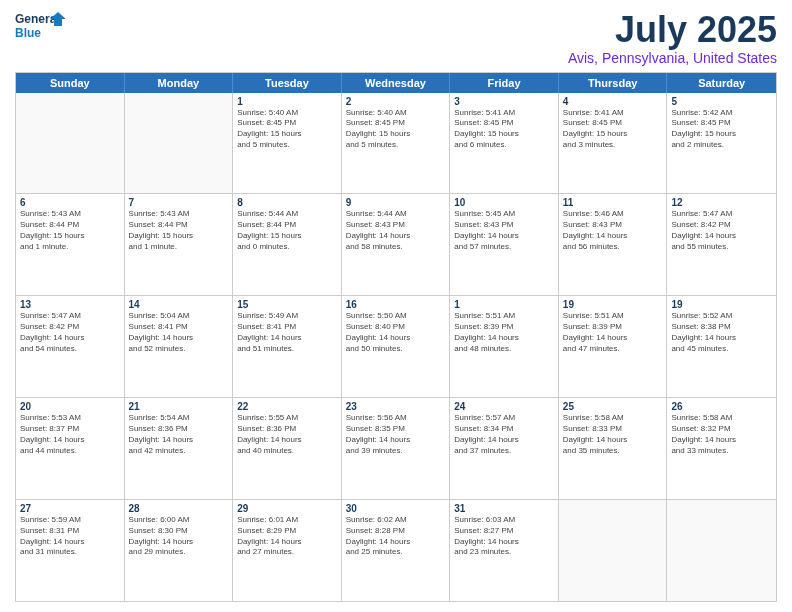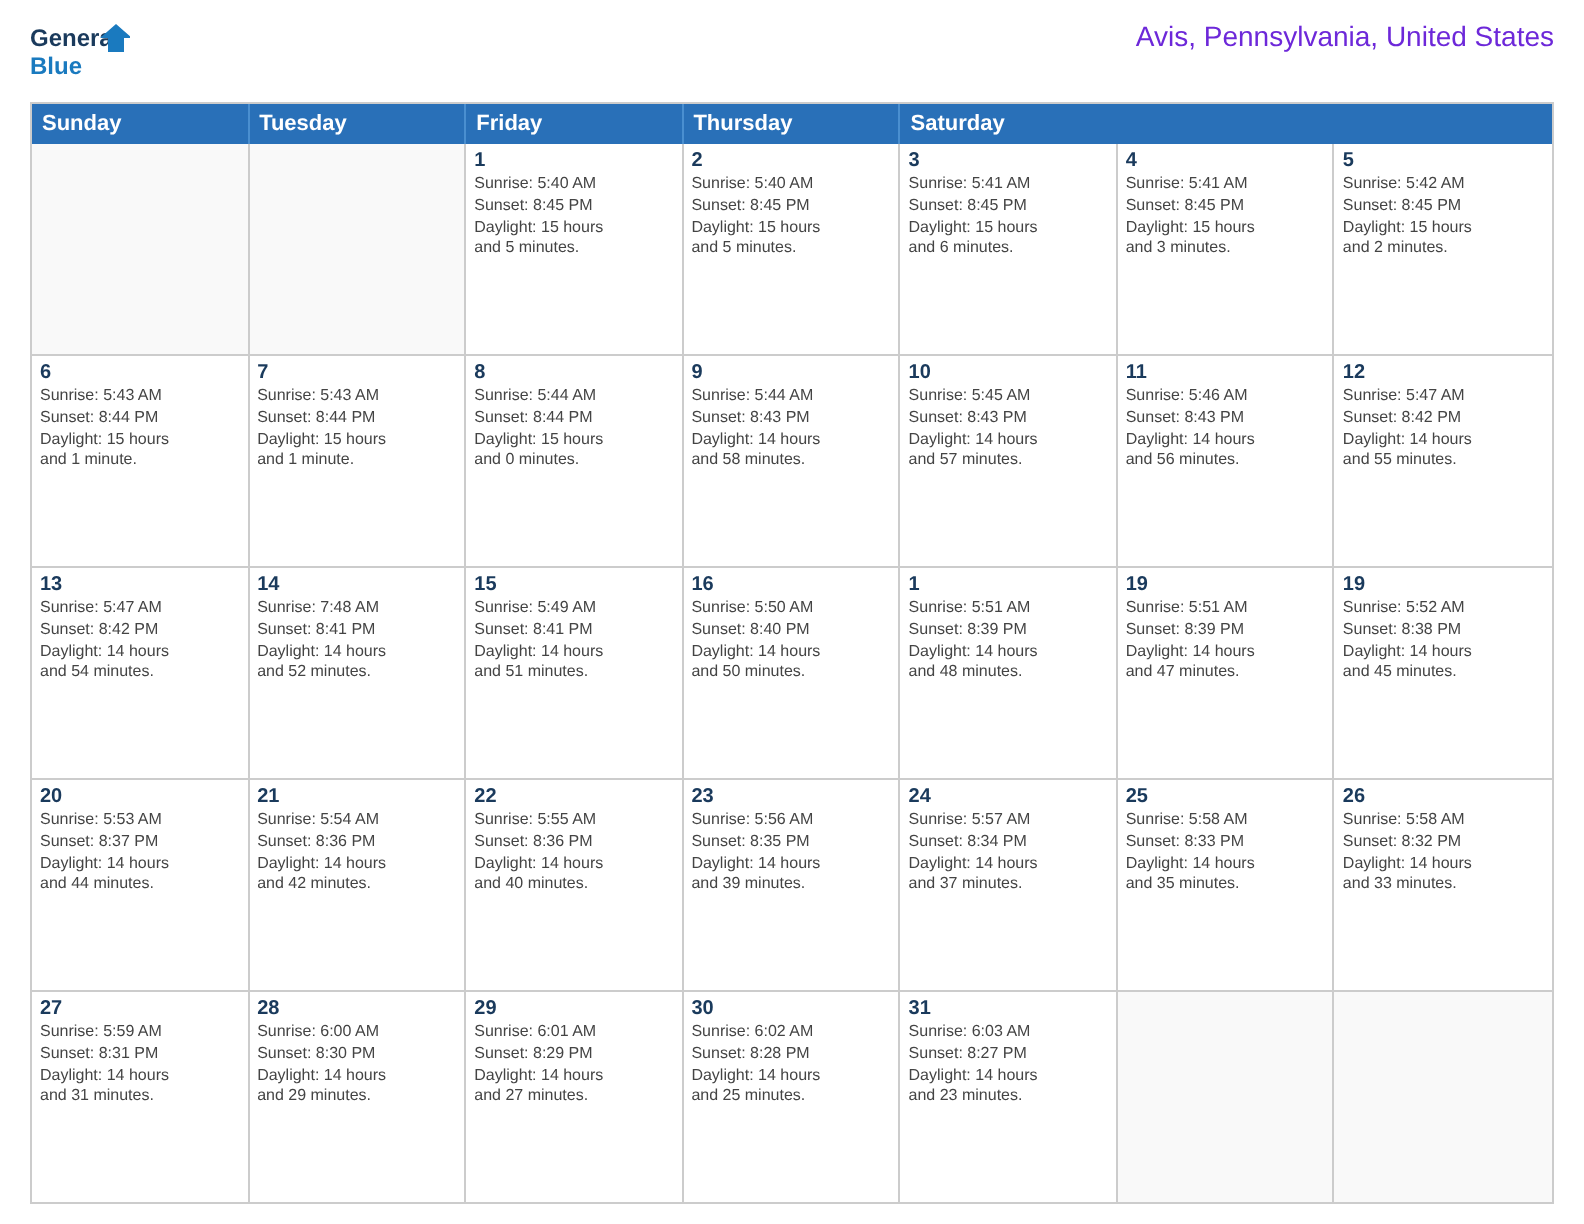--- a/index.html
+++ b/index.html
@@ -50,21 +50,21 @@
     .cal-header {
       display: grid;
       grid-template-columns: repeat(7, 1fr);
       background: #2970b8;
     }
     .cal-header-cell {
       color: #fff;
       font-size: 11px;
       font-weight: bold;
       padding: 4px 5px;
-      text-align: left;
+      text-align: center;
       border-right: 1px solid #4a8fd0;
     }
     .cal-header-cell:last-child { border-right: none; }
     .cal-body {
       flex: 1;
       display: flex;
       flex-direction: column;
     }
     .cal-row {
       display: grid;
@@ -103,28 +103,31 @@
 <div class="page">
   <div class="header">
     <div class="logo">
   <svg width="50" height="35" viewBox="0 0 50 35" xmlns="http://www.w3.org/2000/svg">
     <text x="0" y="13" font-size="12" font-weight="bold" font-family="Arial" fill="#1a3a5c">General</text>
     <text x="0" y="27" font-size="12" font-weight="bold" font-family="Arial" fill="#1a7abf">Blue</text>
     <polygon points="43,2 51,9 47,9 47,16 39,16 39,9 35,9" fill="#1a7abf"></polygon>
   </svg>
 </div>
     <div class="title-block">
+      <div class="main-title">July 2025</div>
       <div class="subtitle">Avis, Pennsylvania, United States</div>
     </div>
   </div>
 
   <div class="calendar">
     <div class="cal-header">
     <div class="cal-header-cell">Sunday</div>
+        <div class="cal-header-cell">Monday</div>
         <div class="cal-header-cell">Tuesday</div>
+        <div class="cal-header-cell">Wednesday</div>
         <div class="cal-header-cell">Friday</div>
         <div class="cal-header-cell">Thursday</div>
         <div class="cal-header-cell">Saturday</div>
       </div>
     <div class="cal-body">
     <div class="cal-row">
           <div class="cal-cell empty"></div>
           <div class="cal-cell empty"></div>
           <div class="cal-cell">
             <span class="day-num">1</span>
@@ -216,21 +219,21 @@
         <div class="cal-row">
           <div class="cal-cell">
             <span class="day-num">13</span>
             <span class="cell-line">Sunrise: 5:47 AM</span>
             <span class="cell-line">Sunset: 8:42 PM</span>
             <span class="cell-line">Daylight: 14 hours</span>
             <span class="cell-line">and 54 minutes.</span>
           </div>
           <div class="cal-cell">
             <span class="day-num">14</span>
-            <span class="cell-line">Sunrise: 7:48 AM</span>
+            <span class="cell-line">Sunrise: 5:04 AM</span>
             <span class="cell-line">Sunset: 8:41 PM</span>
             <span class="cell-line">Daylight: 14 hours</span>
             <span class="cell-line">and 52 minutes.</span>
           </div>
           <div class="cal-cell">
             <span class="day-num">15</span>
             <span class="cell-line">Sunrise: 5:49 AM</span>
             <span class="cell-line">Sunset: 8:41 PM</span>
             <span class="cell-line">Daylight: 14 hours</span>
             <span class="cell-line">and 51 minutes.</span>

